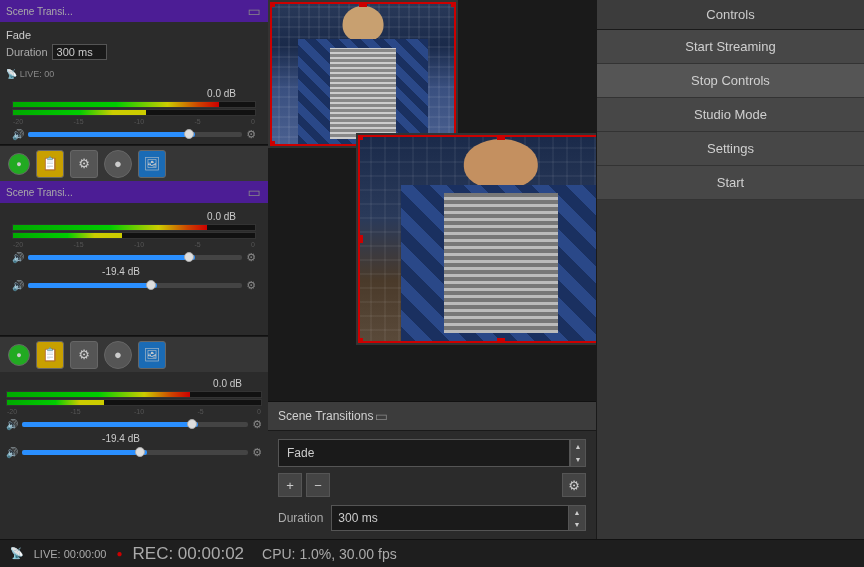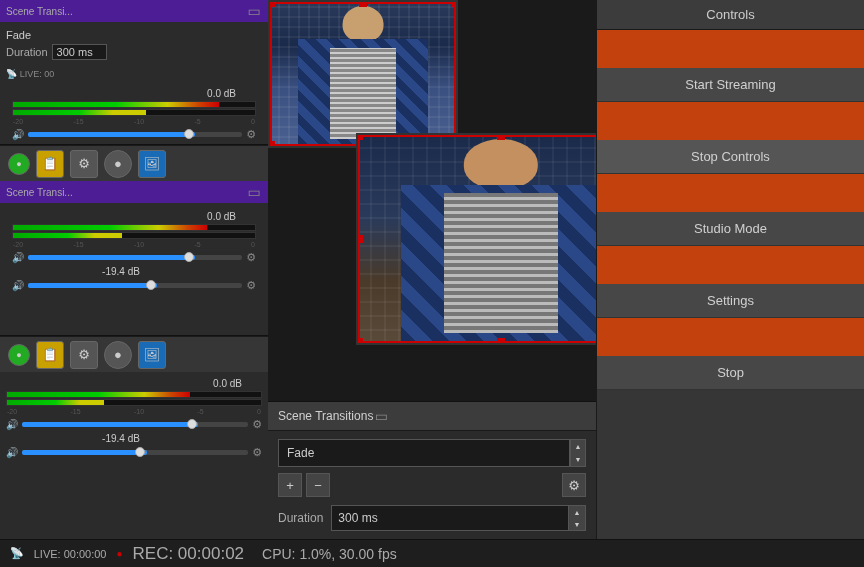--- a/index.html
+++ b/index.html
@@ -365,21 +365,20 @@
       display: flex;
       align-items: center;
       justify-content: center;
     }
 
     
     .controls-panel {
       background: #c2410c;
       display: flex;
       flex-direction: column;
-      gap: 38px;
     }
 
     .controls-header {
       text-align: center;
       padding: 7px 10px;
       font-size: 13px;
       color: #ccc;
       background: #3c3c3c;
       border-bottom: 1px solid #1a1a1a;
     }
@@ -772,21 +771,21 @@
 
     </div>
 
     <div class="right-col">
       <div class="controls-panel">
         <div class="controls-header">Controls</div>
         <button class="ctrl-btn">Start Streaming</button>
         <button class="ctrl-btn darker">Stop Controls</button>
         <button class="ctrl-btn">Studio Mode</button>
         <button class="ctrl-btn">Settings</button>
-        <button class="ctrl-btn">Stop</button>
+        <button class="ctrl-btn">Start</button>
       </div>
     </div>
 
   </div>
 
   <div class="bottom-bar">
     <span style="font-size:11px;color:#888">📡</span>
     <span style="font-size:11px;color:#aaa">LIVE: 00:00:00</span>
     <span style="color:#cc0000;font-size:10px">●</span>
     <span style="font-size:17px;color:#aaa">REC: 00:00:02</span>

